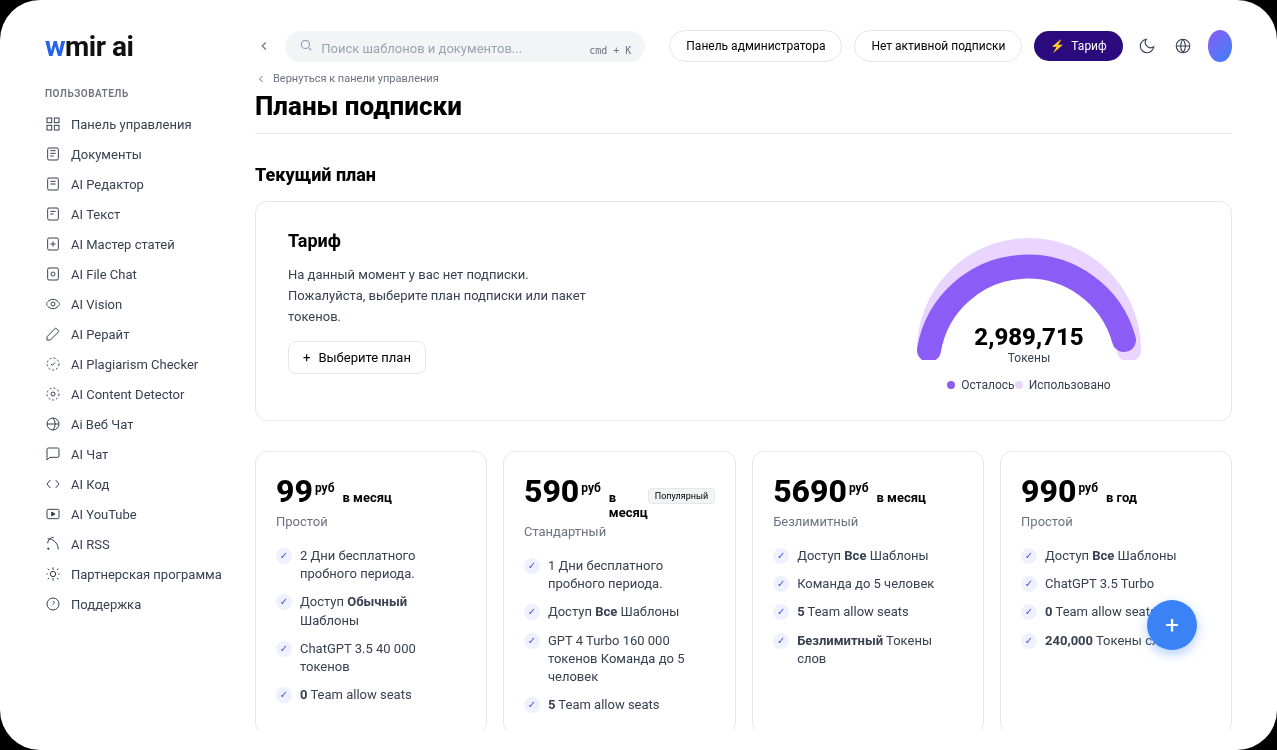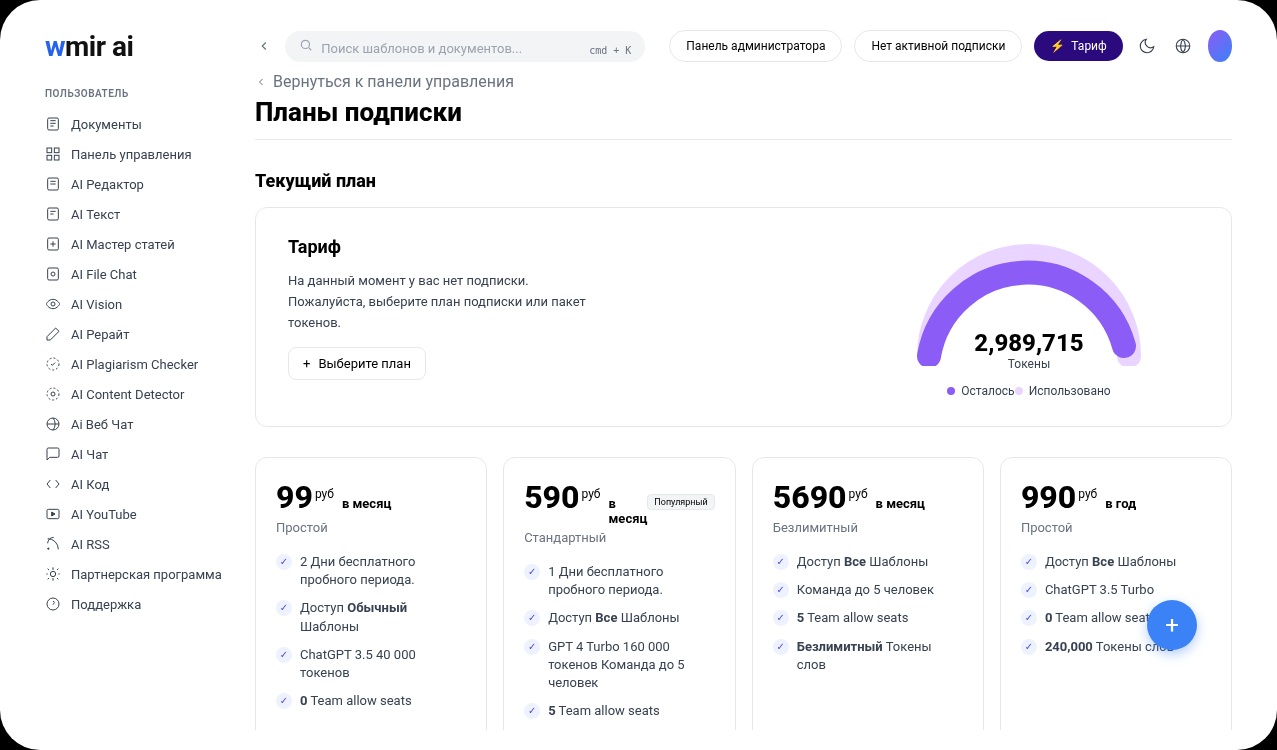--- a/index.html
+++ b/index.html
@@ -25,21 +25,21 @@
 .kbd { font-size: 10px; color: #6b7280; font-family: monospace; }
 .back-chevron { width: 24px; display: flex; align-items: center; justify-content: center; cursor: pointer; }
 .topbar-spacer { flex: 1; }
 .pill { border: 1px solid #e5e7eb; border-radius: 999px; padding: 8px 16px; font-size: 12px; cursor: pointer; white-space: nowrap; }
 .tariff-btn { background: #2b0a7e; color: #fff; border-radius: 999px; padding: 8px 16px; font-size: 12px; cursor: pointer; display: flex; align-items: center; gap: 6px; }
 .icon-btn { width: 32px; height: 32px; display: flex; align-items: center; justify-content: center; cursor: pointer; }
 .icon-btn svg { width: 18px; height: 18px; stroke: #374151; fill: none; stroke-width: 1.5; }
 .avatar { width: 32px; height: 32px; border-radius: 50%; background: linear-gradient(135deg, #8b5cf6, #3b82f6); cursor: pointer; }
 
 .content { padding: 0 15px; }
-.breadcrumb { display: flex; align-items: center; gap: 6px; color: #6b7280; font-size: 16px; margin-bottom: 6px; cursor: pointer; }
+.breadcrumb { display: flex; align-items: center; gap: 6px; color: #6b7280; font-size: 11px; margin-bottom: 6px; cursor: pointer; }
 .page-title { font-size: 26px; font-weight: 800; margin-bottom: 12px; }
 .divider { border-top: 1px solid #e5e7eb; margin-bottom: 30px; }
 
 .section-title { font-size: 18px; font-weight: 800; margin-bottom: 16px; }
 
 .plan-card { border: 1px solid #e5e7eb; border-radius: 12px; padding: 28px 32px; display: flex; gap: 40px; margin-bottom: 30px; }
 .plan-left { flex: 1; }
 .plan-left h3 { font-size: 18px; font-weight: 700; margin-bottom: 14px; }
 .plan-desc { font-size: 13px; color: #374151; line-height: 1.6; margin-bottom: 14px; max-width: 320px; }
 .plan-tokens { font-size: 13px; color: #374151; margin-bottom: 18px; }
@@ -55,21 +55,21 @@
 .legend { display: flex; margin-top: 18px; font-size: 12px; color: #374151; }
 .legend-item { display: flex; align-items: center; gap: 6px; }
 .dot { width: 8px; height: 8px; border-radius: 50%; }
 .dot.purple { background: #8b5cf6; }
 .dot.light { background: #e9d5ff; }
 
 .plans-grid { display: grid; grid-template-columns: repeat(4, 1fr); gap: 16px; }
 .price-card { border: 1px solid #e5e7eb; border-radius: 12px; padding: 20px; }
 .price-row { display: flex; align-items: baseline; gap: 2px; }
 .price-num { font-size: 32px; font-weight: 800; }
-.price-cur { font-size: 12px; font-weight: 400; margin-right: 6px; vertical-align: super; position: relative; top: -10px; }
+.price-cur { font-size: 12px; font-weight: 700; margin-right: 6px; vertical-align: super; position: relative; top: -10px; }
 .price-period { font-size: 13px; font-weight: 700; }
 .badge-popular { background: #f3f4f6; border: 1px solid #e5e7eb; font-size: 9px; padding: 2px 6px; border-radius: 4px; margin-left: auto; }
 .price-head { display: flex; align-items: center; }
 .plan-name { font-size: 13px; color: #6b7280; margin-top: 4px; margin-bottom: 18px; }
 .features { display: flex; flex-direction: column; gap: 10px; }
 .feature { display: flex; gap: 8px; font-size: 13px; color: #374151; line-height: 1.4; }
 .check { width: 16px; height: 16px; border-radius: 50%; background: #eef2ff; color: #4f46e5; display: inline-flex; align-items: center; justify-content: center; flex-shrink: 0; font-size: 10px; margin-top: 1px; }
 
 .fab { position: absolute; bottom: 100px; right: 80px; width: 50px; height: 50px; border-radius: 50%; background: #3b82f6; color: #fff; display: flex; align-items: center; justify-content: center; font-size: 24px; cursor: pointer; box-shadow: 0 4px 12px rgba(59,130,246,0.4); }
 </style>
@@ -79,36 +79,36 @@
 <div class="frame">
 <div class="inner">
 
   <div class="sidebar">
     <div class="logo"><span class="w">w</span><span class="mir">mir </span><span class="ai">ai</span></div>
     <div class="section-label">ПОЛЬЗОВАТЕЛЬ</div>
     <div id="nav">
           <div class="nav-item">
             <span class="icon">
               <svg viewBox="0 0 24 24">
-                <rect x="4" y="3" width="16" height="18" rx="2"></rect>
-                <path d="M8 7h8M8 11h8M8 15h5"></path>
-              </svg>
-            </span>
-            <span>Документы</span>
-          </div>
-          <div class="nav-item">
-            <span class="icon">
-              <svg viewBox="0 0 24 24">
                 <rect x="3" y="3" width="7" height="7"></rect>
                 <rect x="14" y="3" width="7" height="7"></rect>
                 <rect x="3" y="14" width="7" height="7"></rect>
                 <rect x="14" y="14" width="7" height="7"></rect>
               </svg>
             </span>
             <span>Панель управления</span>
+          </div>
+          <div class="nav-item">
+            <span class="icon">
+              <svg viewBox="0 0 24 24">
+                <rect x="4" y="3" width="16" height="18" rx="2"></rect>
+                <path d="M8 7h8M8 11h8M8 15h5"></path>
+              </svg>
+            </span>
+            <span>Документы</span>
           </div>
           <div class="nav-item">
             <span class="icon">
               <svg viewBox="0 0 24 24">
                 <rect x="4" y="3" width="16" height="18" rx="2"></rect>
                 <path d="M8 8h8M8 12h8"></path>
               </svg>
             </span>
             <span>AI Редактор</span>
           </div>

